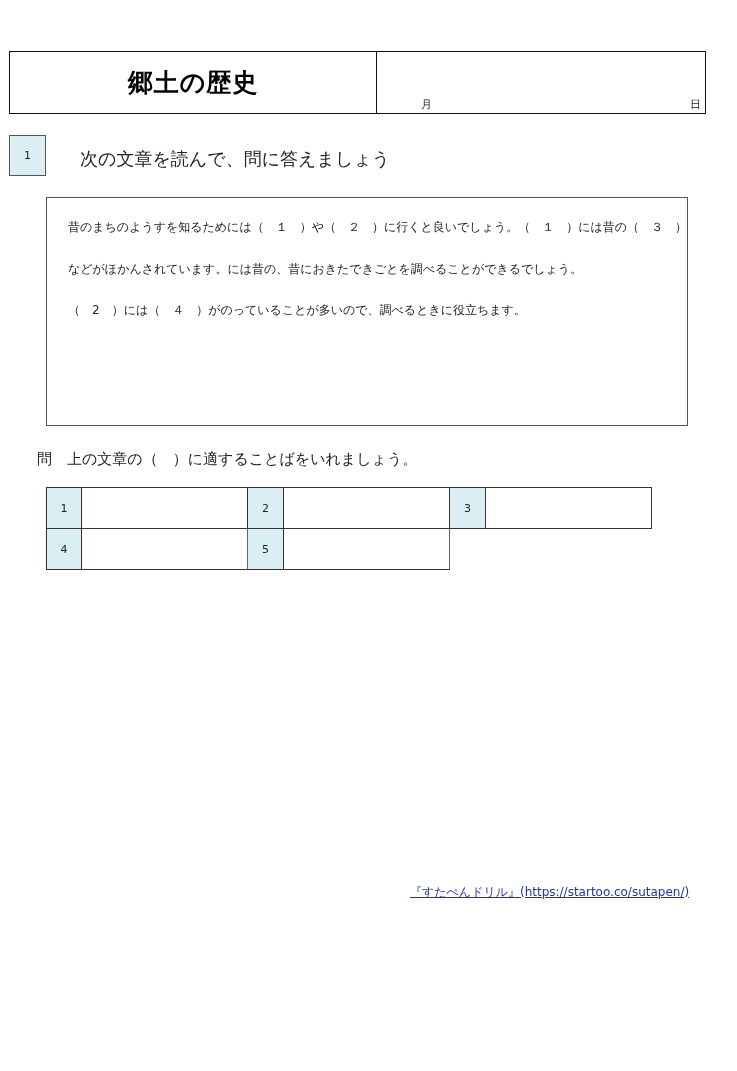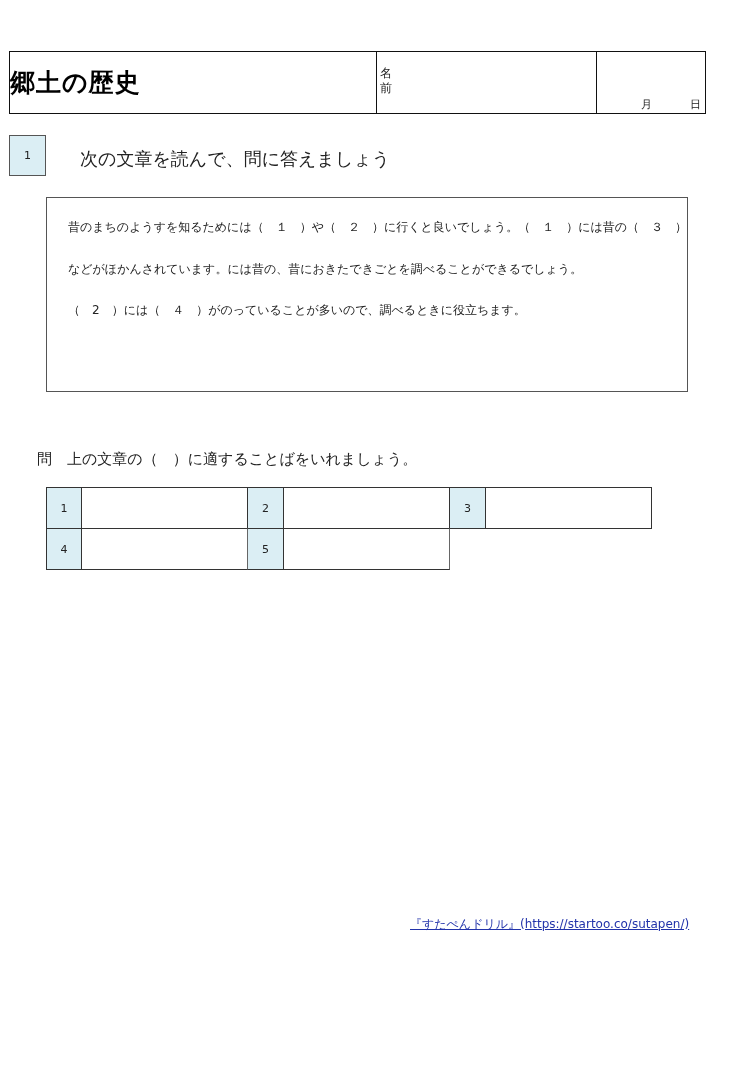--- a/index.html
+++ b/index.html
@@ -1,54 +1,51 @@
 <!DOCTYPE html>
 <html><head>
   <meta charset="utf-8">
   <style>
     * { box-sizing: border-box; margin: 0; padding: 0; }
     html, body { width: 737px; height: 1071px; background: #ffffff; }
     body { position: relative; font-family: "DejaVu Sans", "Liberation Sans", sans-serif; color: #222; overflow: hidden; }
 
     .header { position: absolute; left: 9px; top: 51px; width: 697px; height: 63px; border: 1.5px solid #111; display: flex; }
-    .header .title-cell { width: 367px; border-right: 1px solid #111; display: flex; align-items: center; }
+    .header .title-cell { width: 367px; border-right: 1px solid #111; display: flex; align-items: center; justify-content: center; }
     .header .title { font-size: 25px; font-weight: bold; letter-spacing: 1px; color: #000; }
     .header .name-cell { width: 220px; border-right: 1px solid #111; padding: 14px 0 0 3px; }
     .header .name-label { font-size: 12px; line-height: 15px; width: 13px; word-break: break-all; color: #222; }
     .header .date-cell { flex: 1; position: relative; }
     .header .date-month { position: absolute; left: 44px; bottom: 1px; font-size: 11px; }
     .header .date-day { position: absolute; right: 4px; bottom: 1px; font-size: 11px; }
 
     .q-badge { position: absolute; left: 9px; top: 135px; width: 37px; height: 41px; background: #dbeef4; border: 1px solid #555; display: flex; align-items: center; justify-content: center; font-size: 11px; }
     .q-instruction { position: absolute; left: 80px; top: 147px; font-size: 18px; }
 
-    .passage { position: absolute; left: 46px; top: 197px; width: 642px; height: 195px; border: 1.5px solid #555; padding: 22px 8px 0 21px; }
+    .passage { position: absolute; left: 46px; top: 197px; width: 642px; height: 229px; border: 1.5px solid #555; padding: 22px 8px 0 21px; }
     .passage p { font-size: 12px; line-height: 14px; margin-bottom: 27.6px; white-space: nowrap; }
 
     .prompt { position: absolute; left: 37px; top: 450px; font-size: 15px; }
 
     .answers { position: absolute; left: 46px; top: 487px; }
     .ans-row { display: flex; height: 42px; }
     .ans-cell { display: flex; }
     .ans-num { width: 36px; height: 42px; background: #dbeef4; border: 1px solid #333; display: flex; align-items: center; justify-content: center; font-size: 11px; }
     .ans-box { width: 166px; height: 42px; border: 1px solid #333; border-left: none; background: #fff; }
     .ans-row + .ans-row { margin-top: -1px; }
     .ans-row.second .ans-box:last-child { border-right-color: #666; }
 
-    .footer-link { position: absolute; left: 410px; top: 916px; font-size: 12px; color: #1a0dab; color: #2233aa; text-decoration: underline; }
+    .footer-link { position: absolute; left: 410px; top: 884px; font-size: 12px; color: #1a0dab; color: #2233aa; text-decoration: underline; }
   </style>
 </head>
 <body>
 
 <div class="header">
   <div class="title-cell">
     <span class="title">郷土の歴史</span>
-  </div>
-  <div class="name-cell">
-    <div class="name-label">名前</div>
   </div>
   <div class="date-cell">
     <span class="date-month">月</span>
     <span class="date-day">日</span>
   </div>
 </div>
 
 <div class="q-badge">1</div>
 <div class="q-instruction">次の文章を読んで、問に答えましょう</div>
 

